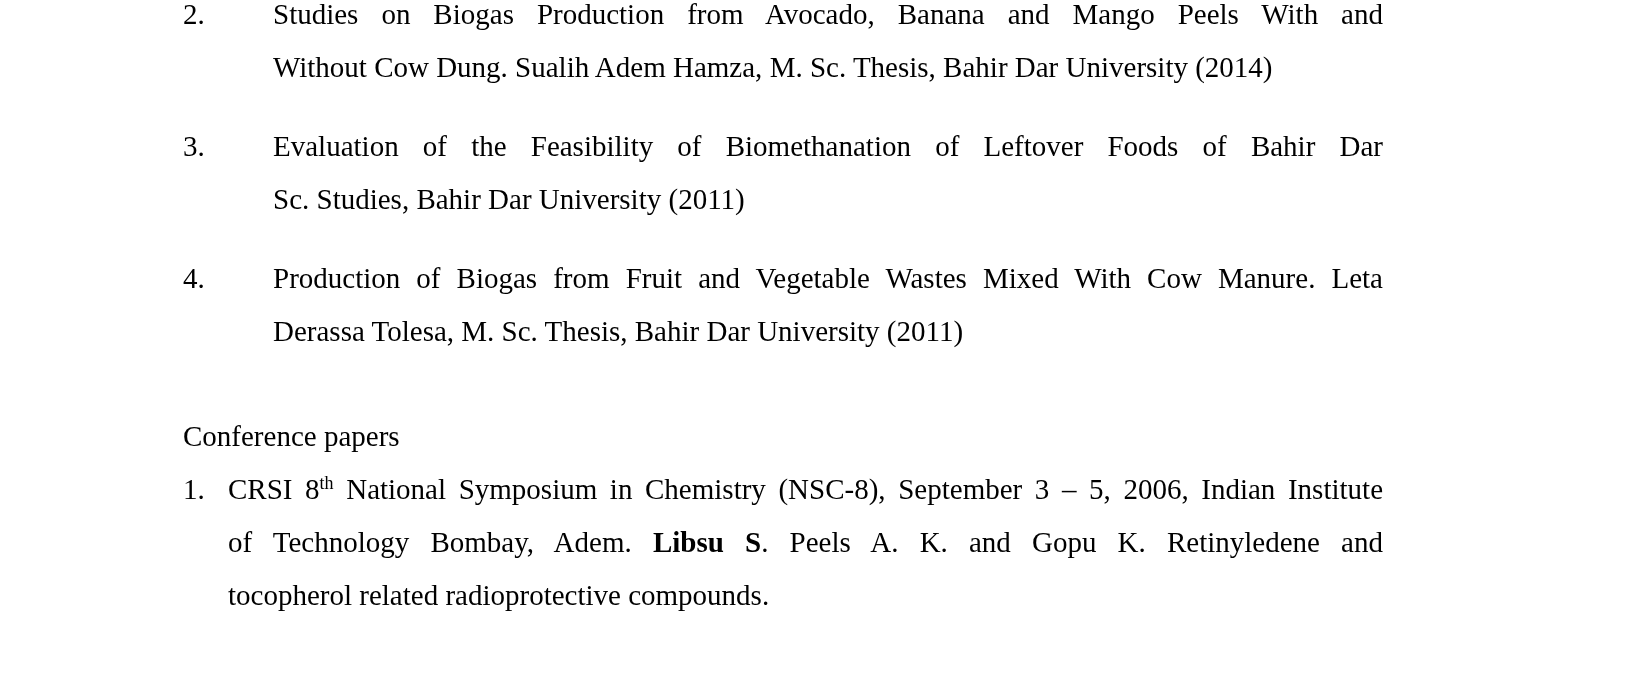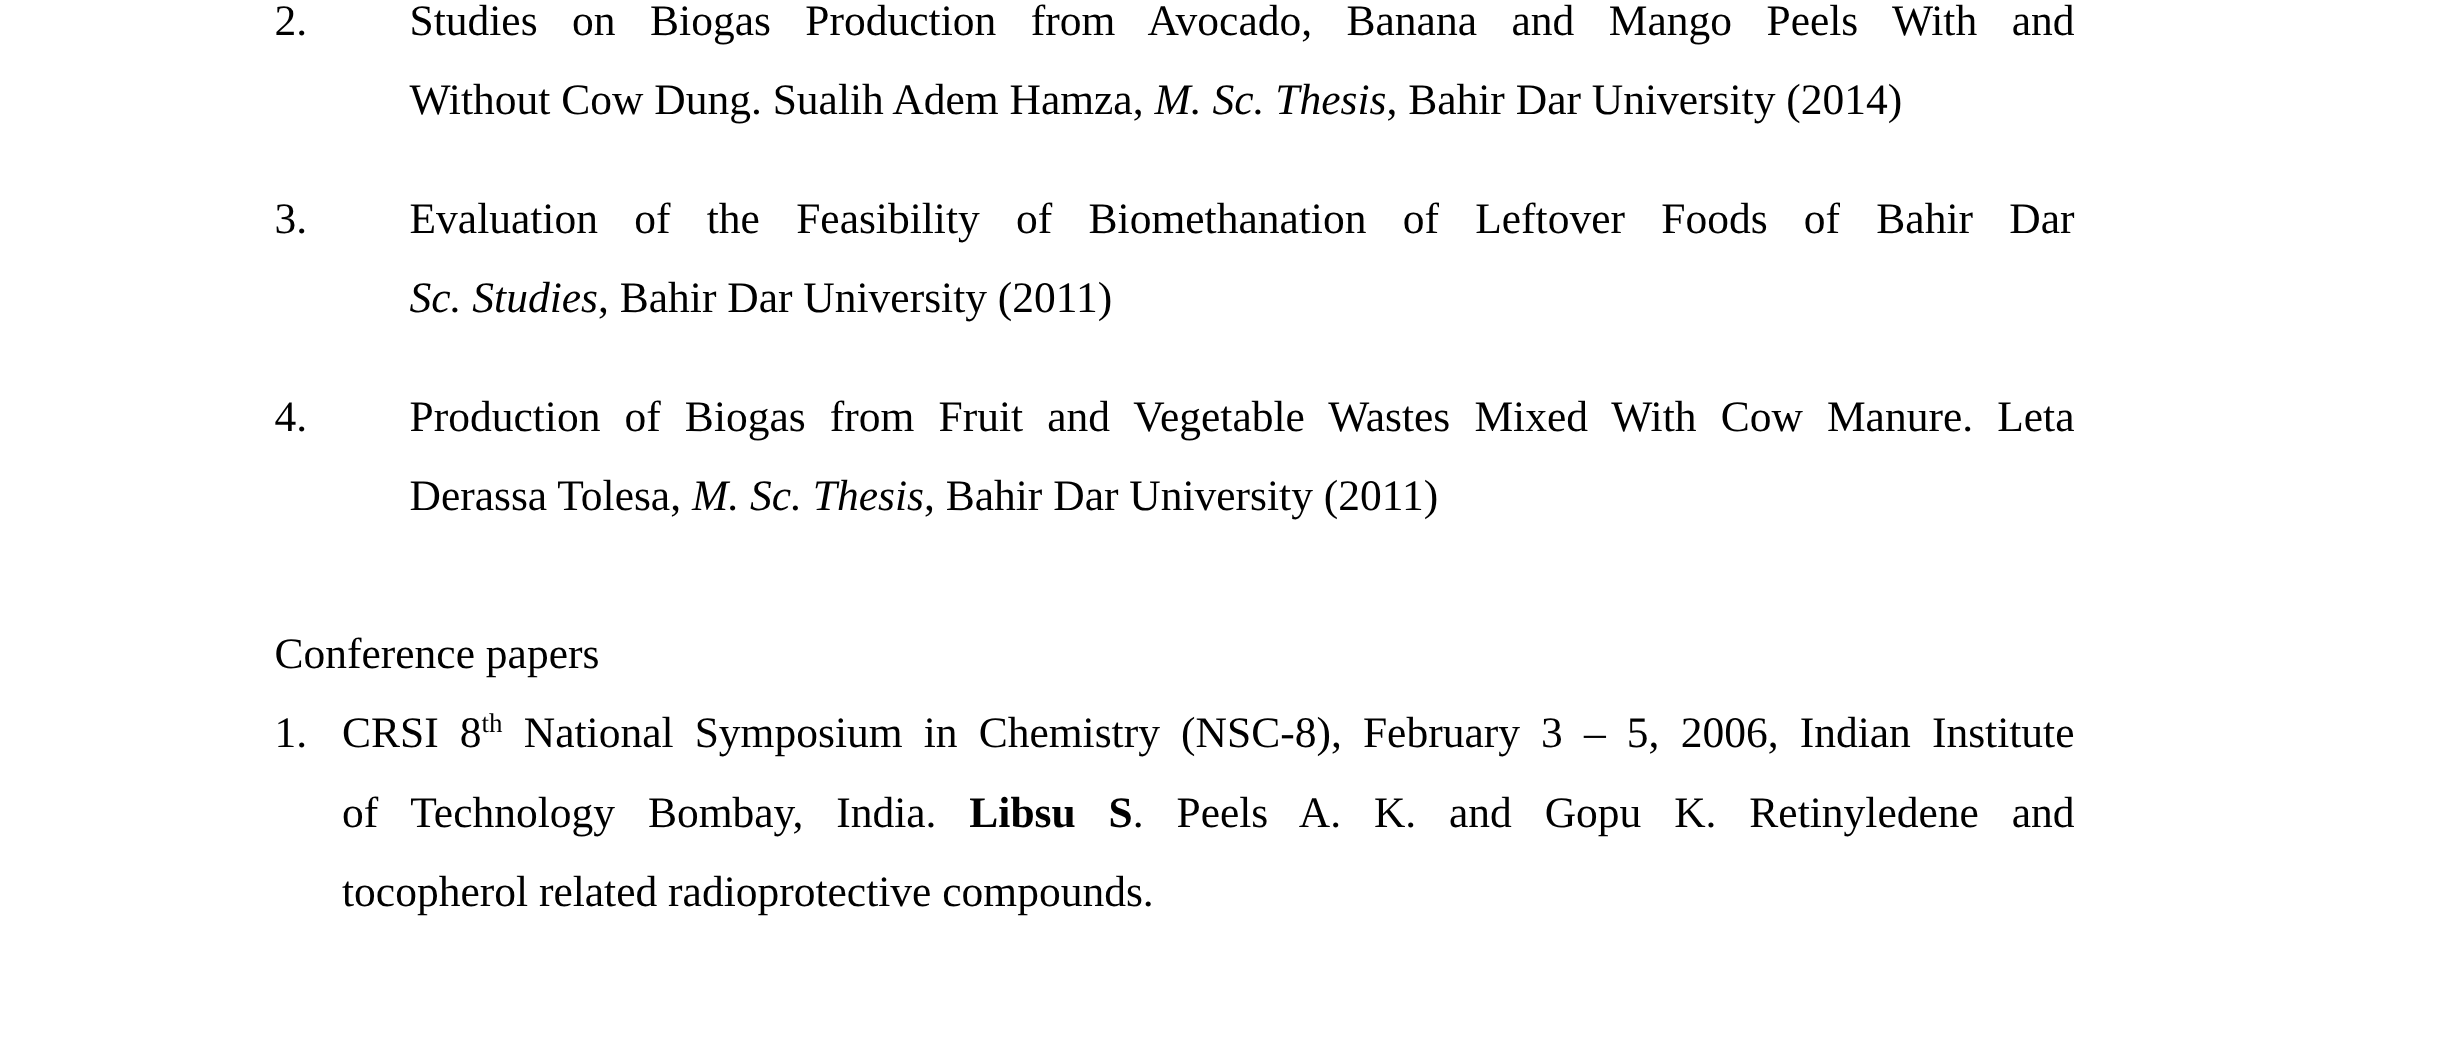--- a/index.html
+++ b/index.html
@@ -37,21 +37,21 @@
     line-height: 53px;
   }
   .line {
     text-align: justify;
     text-align-last: justify;
   }
   .line.last {
     text-align: left;
     text-align-last: auto;
   }
-  .it { font-style: italic; }
+  .it { }
   .bf { font-weight: bold; }
   .heading {
     font-weight: normal;
     margin-top: 52px;
     line-height: 53px;
   }
   .sup {
     font-size: 0.62em;
     line-height: 0;
     position: relative;
@@ -80,19 +80,19 @@
     <div class="t-item">
       <span class="num">4.</span>
       <div class="line"><span>Production of Biogas from Fruit and Vegetable Wastes Mixed With Cow Manure. Leta</span></div>
       <div class="line last"><span>Derassa Tolesa, </span><span class="it">M. Sc. Thesis</span><span>, Bahir Dar University (2011)</span></div>
     </div>
 
     <div class="heading">Conference papers</div>
 
     <div class="c-item">
       <span class="num">1.</span>
-      <div class="line"><span>CRSI 8</span><span class="sup">th</span><span> National Symposium in Chemistry (NSC-8), February 3 – 5, 2006, Indian Institute</span></div>
-      <div class="line"><span>of Technology Bombay, India. </span><span class="bf">Libsu S</span><span>. Peels A. K. and Gopu K. Retinyledene and</span></div>
+      <div class="line"><span>CRSI 8</span><span class="sup">th</span><span> National Symposium in Chemistry (NSC-8), September 3 – 5, 2006, Indian Institute</span></div>
+      <div class="line"><span>of Technology Bombay, Adem. </span><span class="bf">Libsu S</span><span>. Peels A. K. and Gopu K. Retinyledene and</span></div>
       <div class="line last"><span>tocopherol related radioprotective compounds.</span></div>
     </div>
 
   </div>
 </div>
 
 </body></html>

